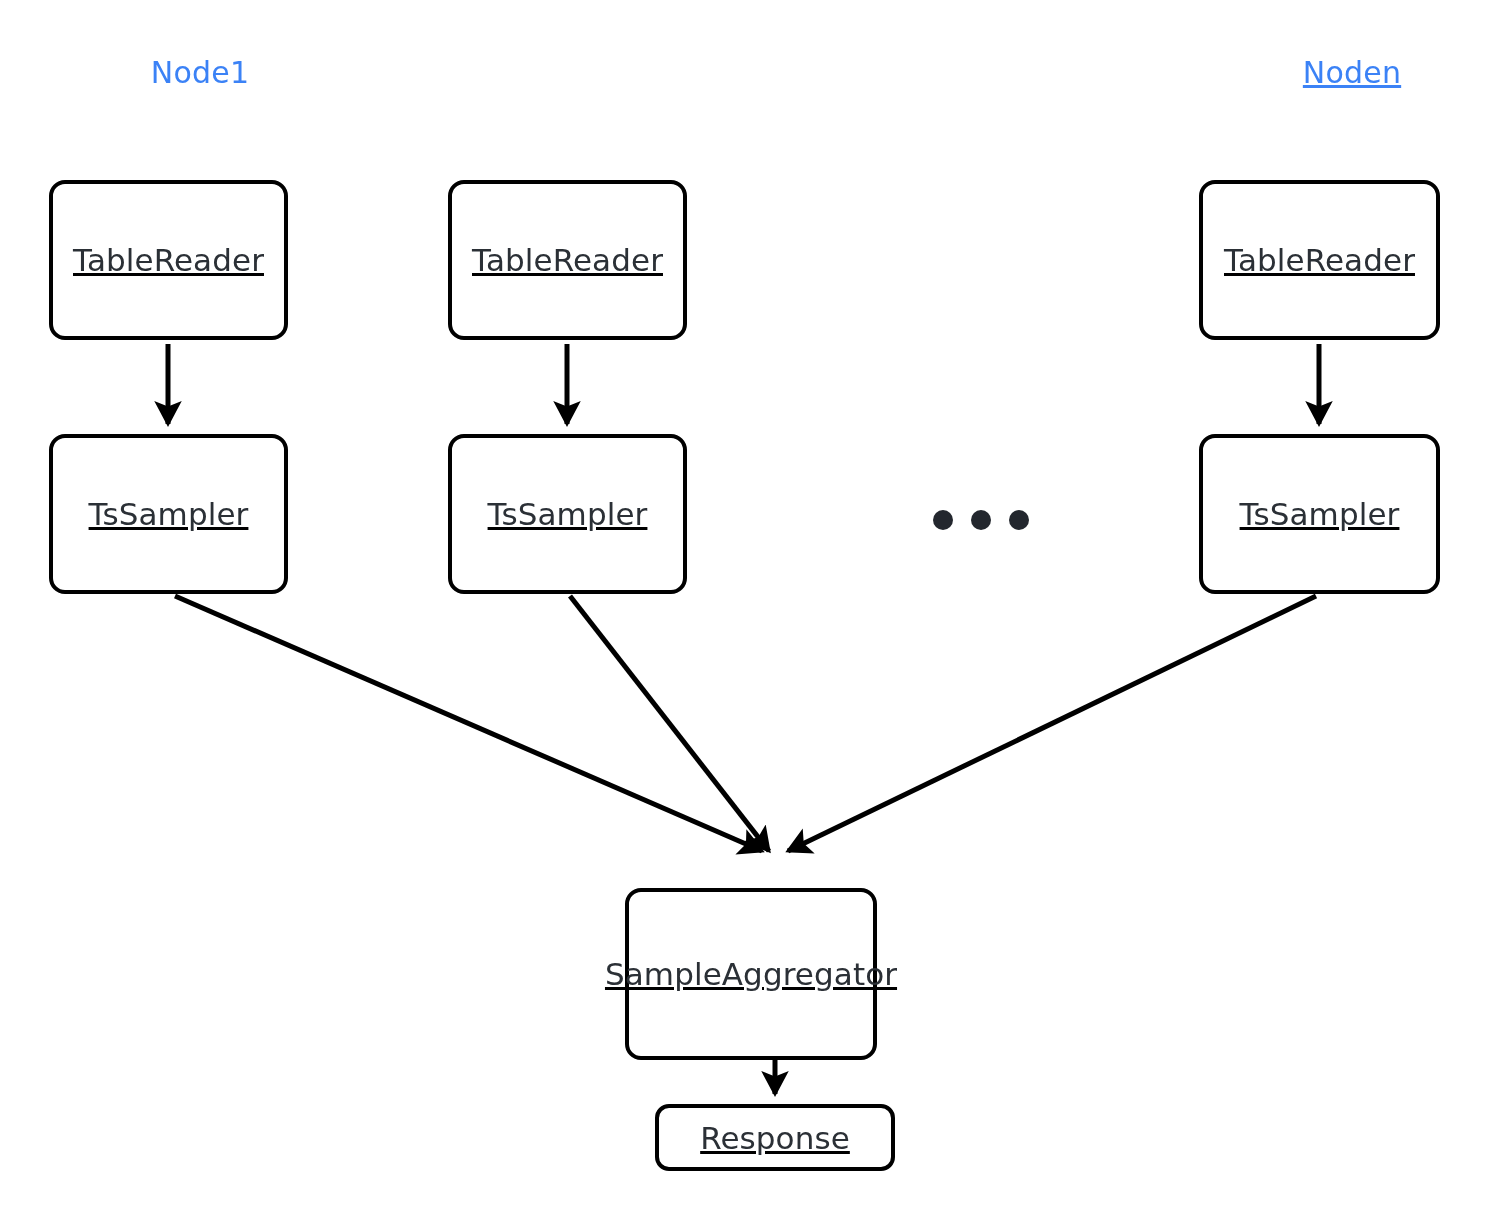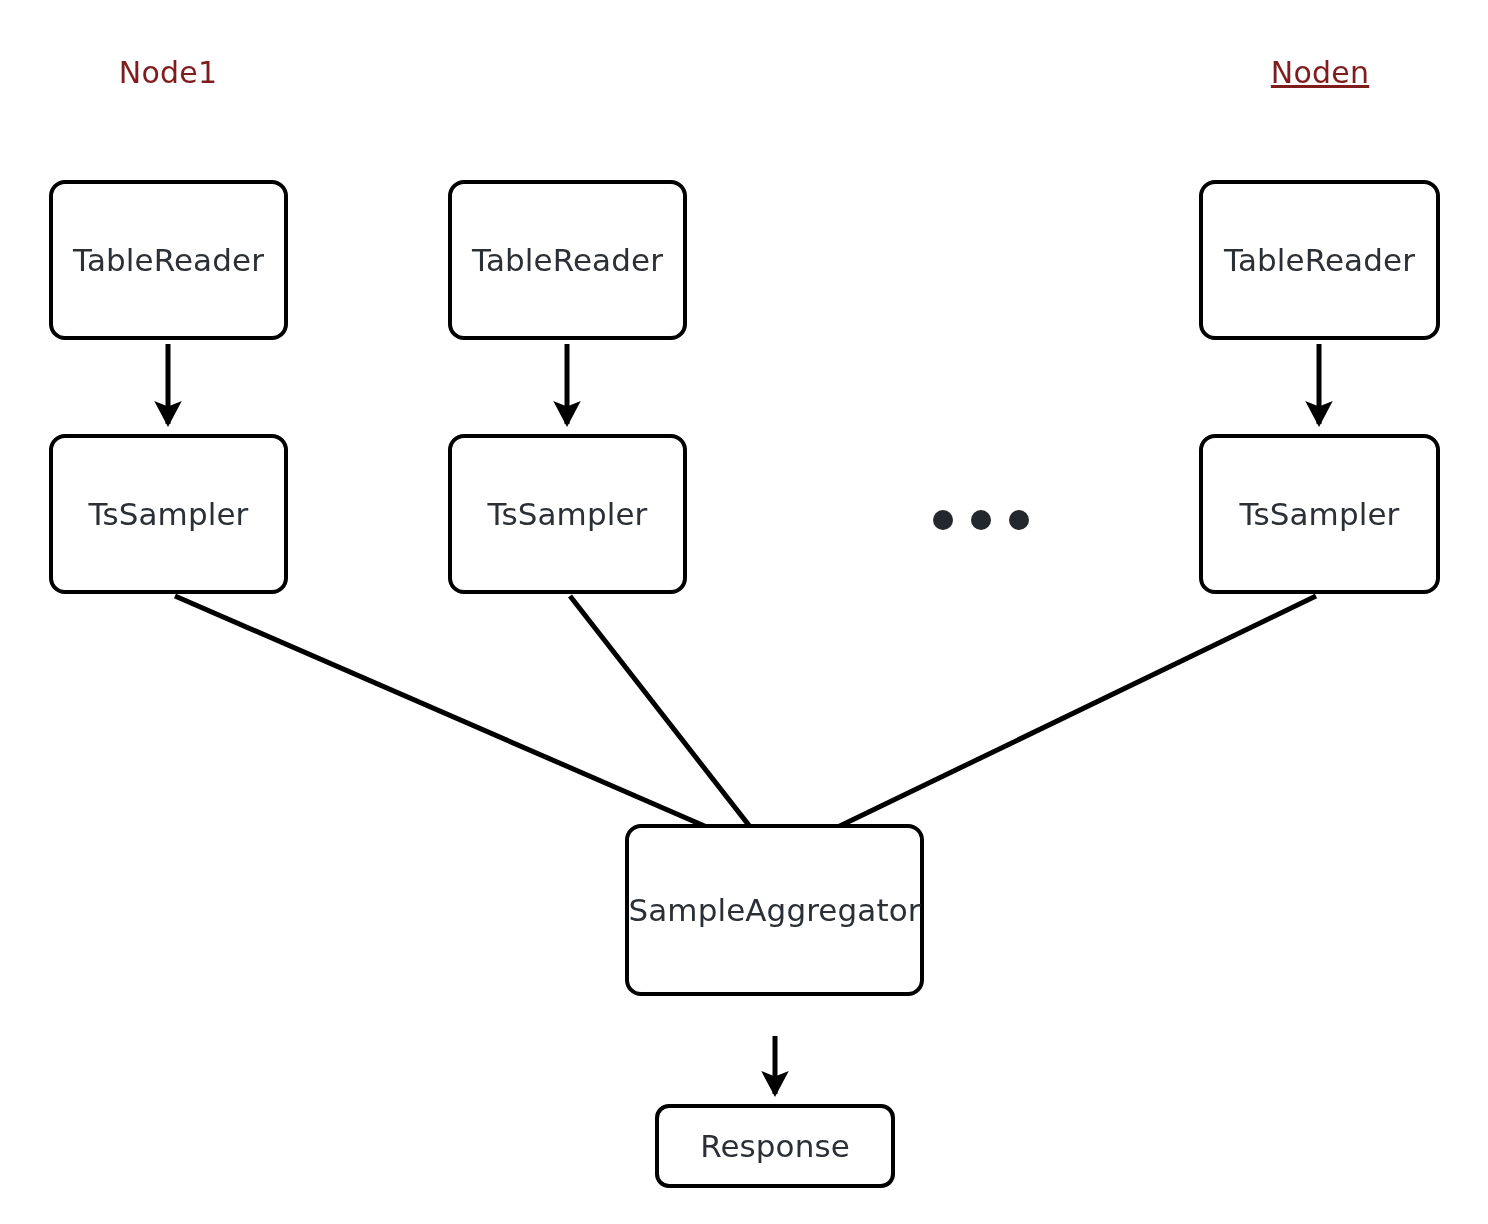--- a/index.html
+++ b/index.html
@@ -21,33 +21,35 @@
   #edges {
     position: absolute;
     left: 0;
     top: 0;
     width: 1488px;
     height: 1224px;
   }
   .col-label {
     position: absolute;
     font-size: 30px;
-    color: #7f1d1d;
+    color: #3b82f6;
     white-space: nowrap;
     text-align: center;
     letter-spacing: 0.2px;
+    margin-left: 32px;
   }
   .node-box {
     position: absolute;
     box-sizing: border-box;
     border: 4px solid #000000;
     background: #ffffff;
     display: flex;
     align-items: center;
     justify-content: center;
+    text-decoration: underline;
   }
   .node-box .node-label {
     font-size: 31px;
     color: #2b3036;
     white-space: nowrap;
     letter-spacing: 0.1px;
   }
   .r-lg { border-radius: 16px; }
   .r-sm { border-radius: 14px; }
   .ellipsis {
@@ -108,21 +110,21 @@
   <div class="node-box r-lg" style="left:1199px; top:434px; width:241px; height:160px;">
     <span class="node-label">TsSampler</span>
   </div>
 
   <div class="ellipsis" style="left:933px; top:510px;">
     <span class="dot"></span>
     <span class="dot"></span>
     <span class="dot"></span>
   </div>
 
-  <div class="node-box r-lg" style="left:625px; top:824px; width:299px; height:172px;">
+  <div class="node-box r-lg" style="left:625px; top:888px; width:252px; height:172px;">
     <span class="node-label">SampleAggregator</span>
   </div>
 
-  <div class="node-box r-sm" style="left:655px; top:1104px; width:240px; height:84px;">
+  <div class="node-box r-sm" style="left:655px; top:1104px; width:240px; height:67px;">
     <span class="node-label">Response</span>
   </div>
 
 </div>
 
 </body></html>

